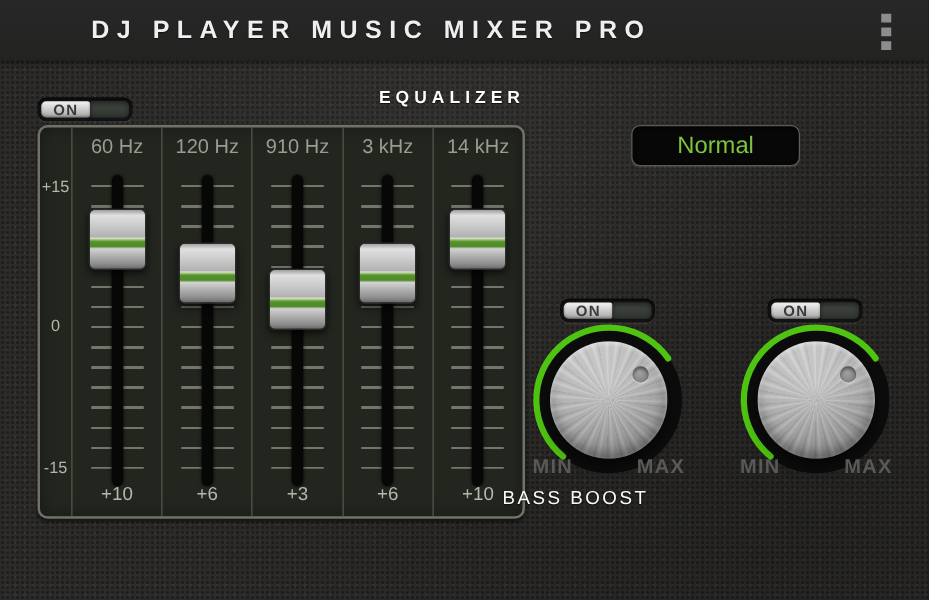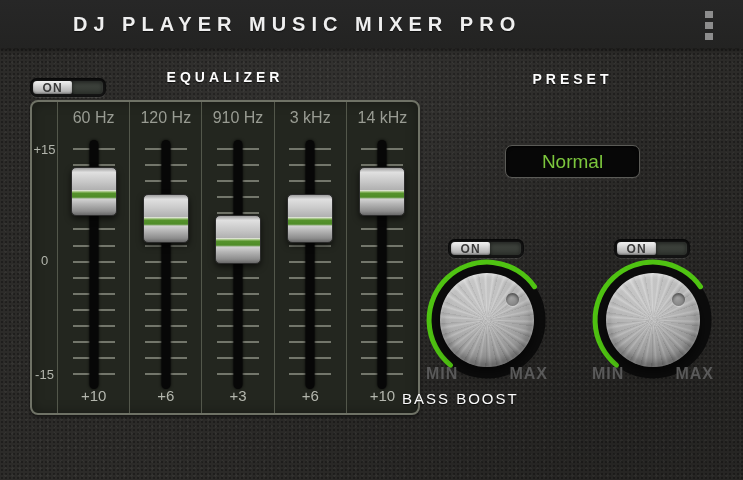--- a/index.html
+++ b/index.html
@@ -56,34 +56,33 @@
   .t-off {
     flex:1;
     background:linear-gradient(#474c46, #2e322d);
     border-radius:2px 4px 4px 2px;
     box-shadow:inset 0 2px 4px rgba(0,0,0,.55), inset -1px 0 1px rgba(255,255,255,.06);
   }
 
   
   .section-label {
     position:absolute; font-weight:bold; color:#fdfdfd;
-    font-size:14px; letter-spacing:4px; text-align:center;
+    font-size:14px; letter-spacing:4px; text-align:right;
     text-shadow:0 1px 1px rgba(0,0,0,.7); white-space:nowrap;
   }
   .eq-label    { left:30px; top:69px; width:390px; }
   .preset-label{ left:505px; top:71px; width:135px; }
 
   
   .preset-value {
     position:absolute; left:505px; top:100px; width:135px; height:33px;
     background:#070707; border:1px solid #5b5b57; border-radius:7px;
     box-shadow:0 1px 1px rgba(255,255,255,.07), inset 0 1px 3px rgba(0,0,0,.9);
     color:#7cc63d; font-size:19px; text-align:center; line-height:31px;
     cursor:pointer;
-    margin-top:45px;
   }
 
   
   .eq-panel {
     position:absolute; left:30px; top:100px; width:390px; height:315px;
     background:#23261f;
     border:2px solid #6f7266; border-radius:8px;
     box-shadow:0 2px 3px rgba(0,0,0,.5), inset 0 0 12px rgba(0,0,0,.35);
     display:flex;
   }
@@ -171,21 +170,20 @@
         <i></i>
       </div>
   </div>
 
   <div class="toggle" style="left:30px; top:62px;">
     <span class="t-on">ON</span>
     <span class="t-off"></span>
   </div>
   <div class="section-label eq-label">EQUALIZER</div>
 
-  <div class="section-label preset-label">PRESET</div>
   <div class="preset-value">Normal</div>
 
   <div class="eq-panel">
     <div class="scale-col">
       <span class="s-top">+15</span>
       <span class="s-mid">0</span>
       <span class="s-bot">-15</span>
     </div>
 
     <div class="band">

